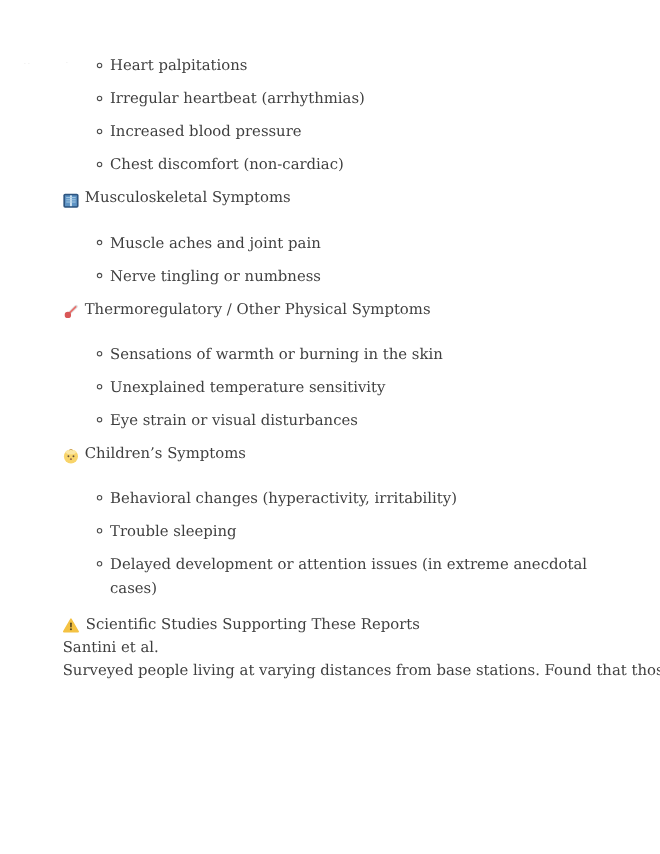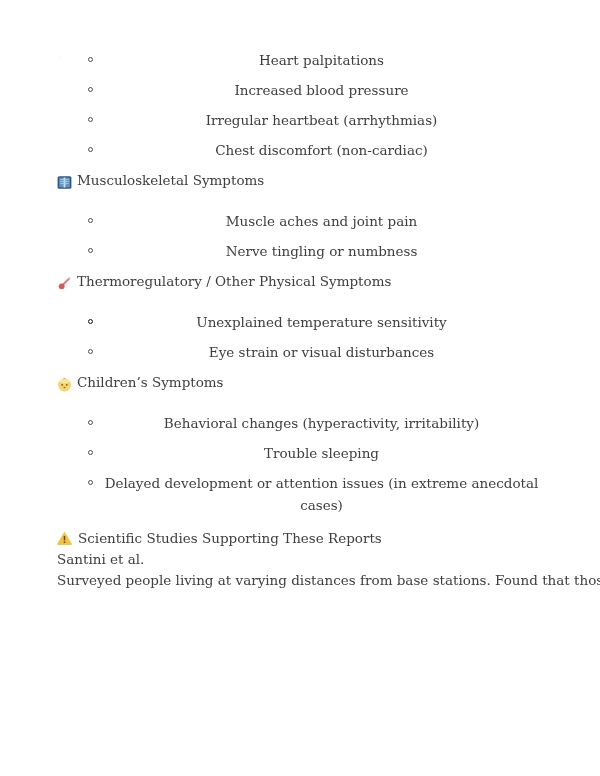--- a/index.html
+++ b/index.html
@@ -16,21 +16,21 @@
   
   .remnant {
     position: absolute; opacity: 0.45;
     color: #b9b9b9; font-size: 7px; line-height: 6px;
   }
   .r1 { left: 21px; top: 9px; }
   .r2 { left: 59px; top: 8px; }
 
   .content { padding: 0 57px; }
 
-  ul.blist { list-style: none; margin: 0; padding: 0 0 0 43px; text-align: center; }
+  ul.blist { list-style: none; margin: 0; padding: 0 0 0 43px; }
   ul.blist li {
     position: relative;
     line-height: 22px;
     margin: 0 0 8px 0;
   }
   ul.blist.first { margin-top: 49px; }
   .bullet {
     position: absolute; left: -12px; top: 8px;
     width: 5px; height: 5px;
     border: 1px solid #4d4d4d; border-radius: 50%;
@@ -57,22 +57,22 @@
 
 <div class="page">
 
   <span class="remnant r1">˙˙</span>
   <span class="remnant r2">˙</span>
 
   <div class="content">
 
     <ul class="blist first">
       <li><span class="bullet"></span><span>Heart palpitations</span></li>
+      <li><span class="bullet"></span><span>Irregular heartbeat (arrhythmias)</span></li>
       <li><span class="bullet"></span><span>Increased blood pressure</span></li>
-      <li><span class="bullet"></span><span>Irregular heartbeat (arrhythmias)</span></li>
       <li><span class="bullet"></span><span>Chest discomfort (non-cardiac)</span></li>
     </ul>
 
     <div class="heading">
       <span class="emoji">
         <svg viewBox="0 0 15 15">
           <rect x="0.6" y="1.2" width="13.8" height="12.6" rx="1.6" fill="#2e5580"></rect>
           <rect x="2.1" y="2.6" width="10.8" height="9.8" fill="#5d93c4"></rect>
           <rect x="6.6" y="2.6" width="1.8" height="9.8" fill="#cfe3f2"></rect>
           <rect x="3.2" y="4.2" width="8.6" height="0.9" fill="#a9cce6"></rect>
@@ -93,21 +93,21 @@
         <svg viewBox="0 0 15 15">
           <line x1="12.2" y1="2.6" x2="5.6" y2="9.1" stroke="#dddddd" stroke-width="3" stroke-linecap="round"></line>
           <line x1="11.8" y1="3" x2="5.6" y2="9.1" stroke="#e8736f" stroke-width="1.6" stroke-linecap="round"></line>
           <circle cx="4.7" cy="10.3" r="2.9" fill="#d95757"></circle>
         </svg>
       </span>
       <span>Thermoregulatory / Other Physical Symptoms</span>
     </div>
 
     <ul class="blist">
-      <li><span class="bullet"></span></li>
+      <li><span class="bullet"></span><span>Sensations of warmth or burning in the skin</span></li>
       <li><span class="bullet"></span><span>Unexplained temperature sensitivity</span></li>
       <li><span class="bullet"></span><span>Eye strain or visual disturbances</span></li>
     </ul>
 
     <div class="heading">
       <span class="emoji">
         <svg viewBox="0 0 15 15">
           <circle cx="7.5" cy="8" r="6.4" fill="#f8d46a"></circle>
           <ellipse cx="7.5" cy="4" rx="4.6" ry="2.2" fill="#fbe7a4"></ellipse>
           <path d="M6.3 1.9 q1.2 -1.2 2.4 0" stroke="#cfa85c" stroke-width="0.9" fill="none" stroke-linecap="round"></path>

